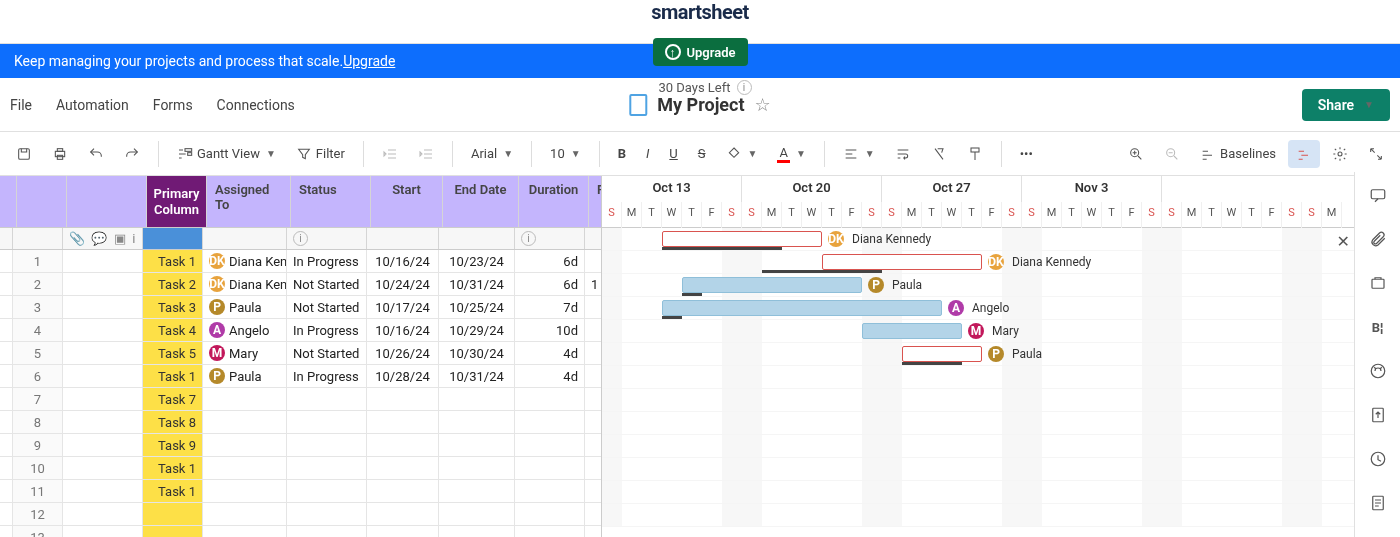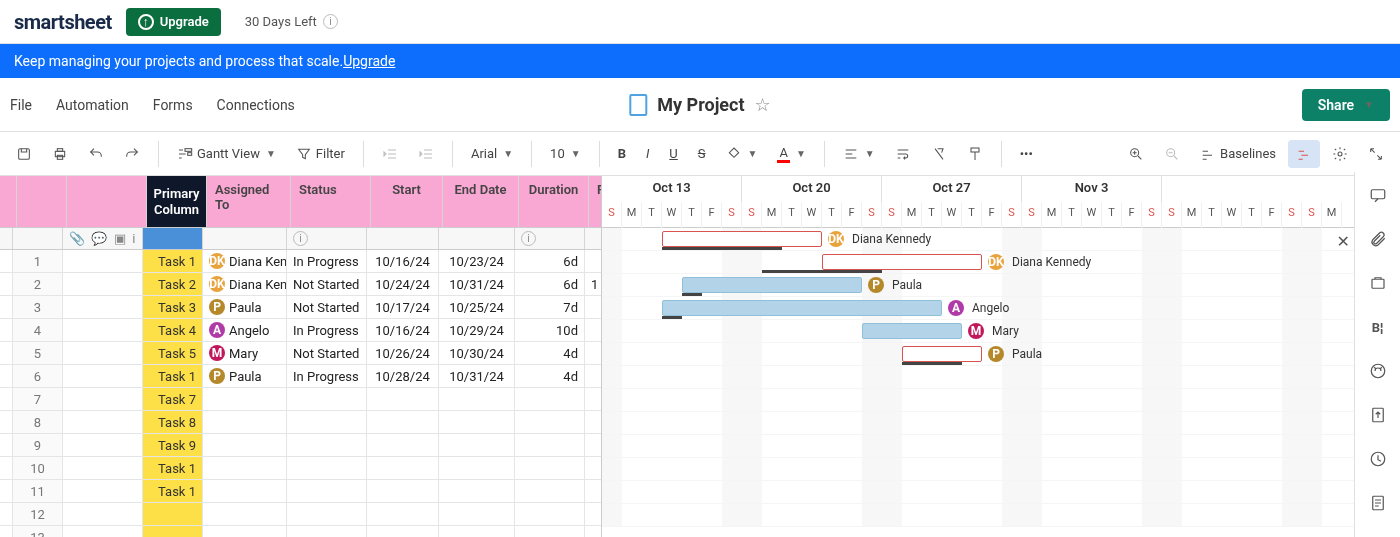--- a/index.html
+++ b/index.html
@@ -1,18 +1,18 @@
 <!DOCTYPE html>
 <html><head>
 <meta charset="utf-8">
 <style>
 *{margin:0;padding:0;box-sizing:border-box;font-family:-apple-system,BlinkMacSystemFont,"Segoe UI",Roboto,Arial,sans-serif;}
 body{width:1400px;height:537px;overflow:hidden;background:#fff;color:#222;font-size:13px;}
 
-.topbar{height:44px;display:flex;align-items:center;padding:0 14px;gap:14px;border-bottom:1px solid #e0e0e0;}
+.topbar{height:44px;display:flex;align-items:center;padding:0 14px;gap:14px;border-bottom:1px solid #e0e0e0;flex-direction:column;}
 .logo{font-size:20px;font-weight:700;color:#1a2b4a;letter-spacing:-0.5px;}
 .upgrade-btn{background:#0b6e3f;color:#fff;border:none;border-radius:4px;padding:6px 12px;font-size:13px;font-weight:600;display:flex;align-items:center;gap:6px;cursor:pointer;}
 .trial{color:#555;font-size:13px;display:flex;align-items:center;gap:6px;margin-left:10px;}
 .info-circ{width:15px;height:15px;border:1px solid #bbb;border-radius:50%;display:inline-flex;align-items:center;justify-content:center;font-size:10px;color:#888;}
 
 .banner{background:#0d6efd;color:#fff;height:34px;display:flex;align-items:center;padding:0 14px;font-size:14px;}
 .banner a{color:#fff;text-decoration:underline;}
 
 .doc-row{height:54px;display:flex;align-items:center;padding:0 10px;border-bottom:1px solid #e0e0e0;position:relative;}
 .doc-menu{display:flex;gap:24px;font-size:14px;color:#444;}
@@ -26,22 +26,22 @@
 .toolbar{height:44px;display:flex;align-items:center;padding:0 8px;border-bottom:1px solid #e0e0e0;gap:4px;}
 .tb-btn{background:none;border:none;padding:6px 8px;border-radius:4px;cursor:pointer;color:#444;font-size:13px;display:flex;align-items:center;gap:4px;}
 .tb-btn.active{background:#d6e4f5;}
 .sep{width:1px;height:26px;background:#ddd;margin:0 6px;}
 .toolbar svg{width:16px;height:16px;stroke:#555;stroke-width:1.6;fill:none;}
 .chev{font-size:10px;color:#666;margin-left:2px;}
 
 .main{display:flex;height:calc(537px - 44px - 34px - 50px - 44px);}
 .grid-pane{width:602px;overflow:hidden;position:relative;border-right:1px solid #ccc;}
 .grid-header{display:flex;height:52px;border-bottom:1px solid #ccc;}
-.gh-col{border-right:1px solid #d5d5d5;font-size:13px;font-weight:600;color:#444;display:flex;align-items:flex-start;padding:6px 8px;background:#f9a8d4;flex-shrink:0;}
-.gh-col.primary{background:#0f172a;color:#fff;text-align:center;justify-content:center;align-items:center;flex-direction:column;line-height:1.2;}
+.gh-col{border-right:1px solid #d5d5d5;font-size:13px;font-weight:600;color:#444;display:flex;align-items:flex-start;padding:6px 8px;background:#c4b5fd;flex-shrink:0;}
+.gh-col.primary{background:#701a75;color:#fff;text-align:center;justify-content:center;align-items:center;flex-direction:column;line-height:1.2;}
 .sub-header{display:flex;height:22px;border-bottom:1px solid #ccc;background:#f7f7f7;}
 .sh-col{border-right:1px solid #d5d5d5;flex-shrink:0;display:flex;align-items:center;justify-content:flex-end;padding:0 6px;gap:4px;color:#888;}
 .grid-body{}
 .grid-row{display:flex;height:23px;border-bottom:1px solid #e5e5e5;}
 .gc{border-right:1px solid #e5e5e5;flex-shrink:0;padding:2px 6px;font-size:13px;overflow:hidden;white-space:nowrap;text-overflow:ellipsis;display:flex;align-items:center;}
 .gc.rownum{justify-content:center;color:#777;background:#fafafa;}
 .gc.primary{background:#fde047;justify-content:flex-end;color:#333;}
 .avatar{width:16px;height:16px;border-radius:50%;color:#fff;font-size:12px;font-weight:700;display:inline-flex;align-items:center;justify-content:center;margin-right:4px;flex-shrink:0;}
 
 .gantt-pane{flex:1;position:relative;overflow:hidden;}

